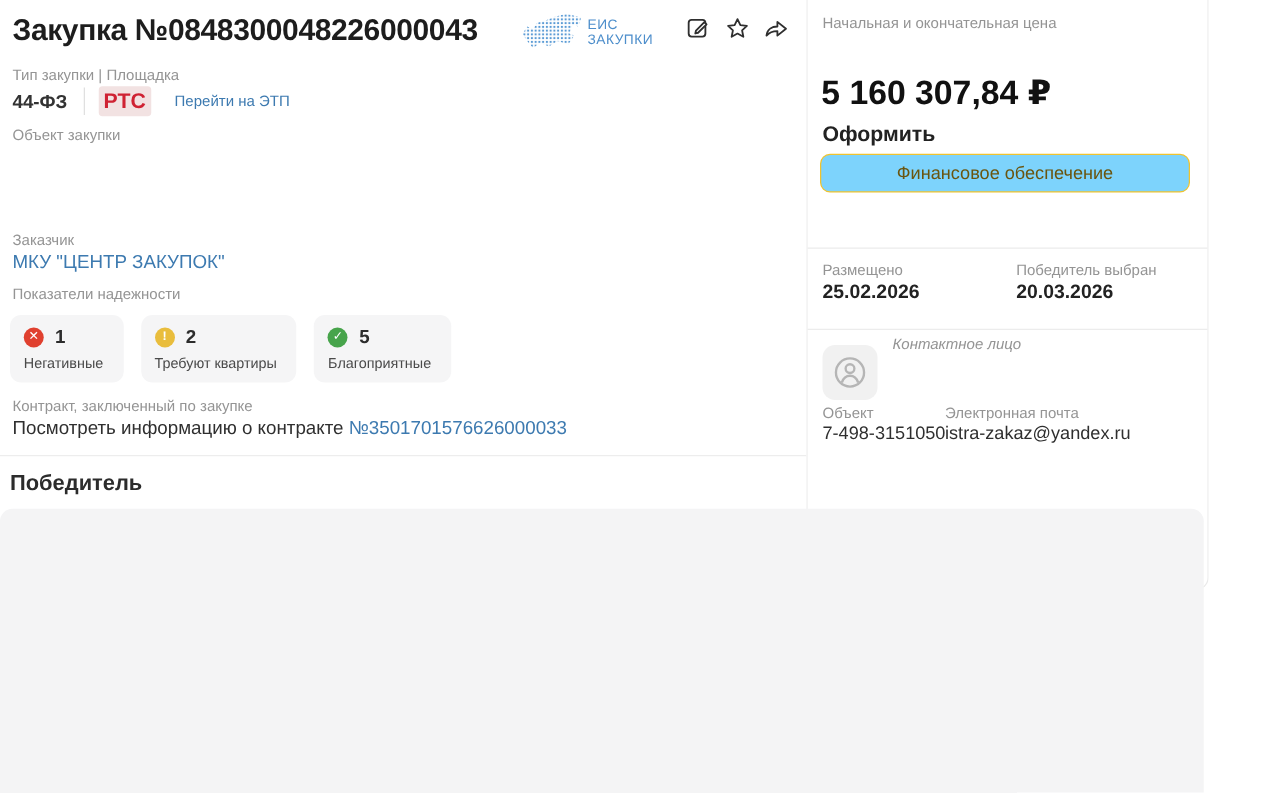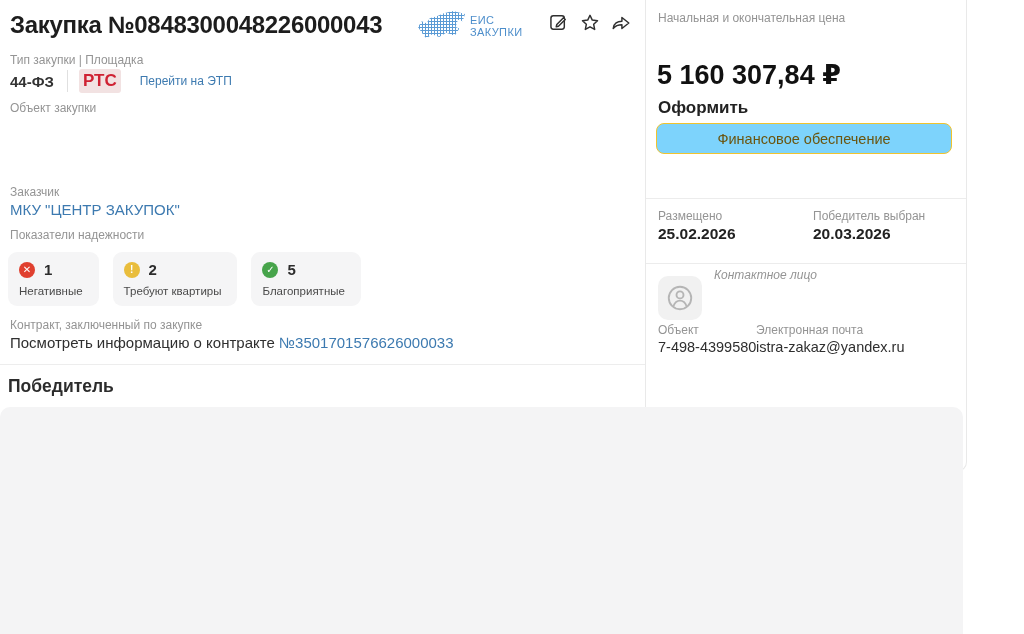--- a/index.html
+++ b/index.html
@@ -176,21 +176,21 @@
   <div class="rc-div2"></div>
   <div class="avatar">
     <svg viewBox="0 0 24 24" fill="none" stroke="#b5b5b5" stroke-width="1.5">
       <circle cx="12" cy="12" r="9"></circle>
       <circle cx="12" cy="9.5" r="2.8"></circle>
       <path d="M6.8 18.4c1-2.9 2.9-4.3 5.2-4.3s4.2 1.4 5.2 4.3"></path>
     </svg>
   </div>
   <div class="rc-label contact-label">Контактное лицо</div>
   <div class="rc-label phone-label">Объект</div>
-  <div class="phone-value">7-498-4399580</div>
+  <div class="phone-value">7-498-3151050</div>
   <div class="rc-label email-label">Электронная почта</div>
   <div class="email-value">istra-zakaz@yandex.ru</div>
 </div>
 
 <div class="abs winner-heading">Победитель</div>
 
 <div class="abs winner-card">
   
 
   

